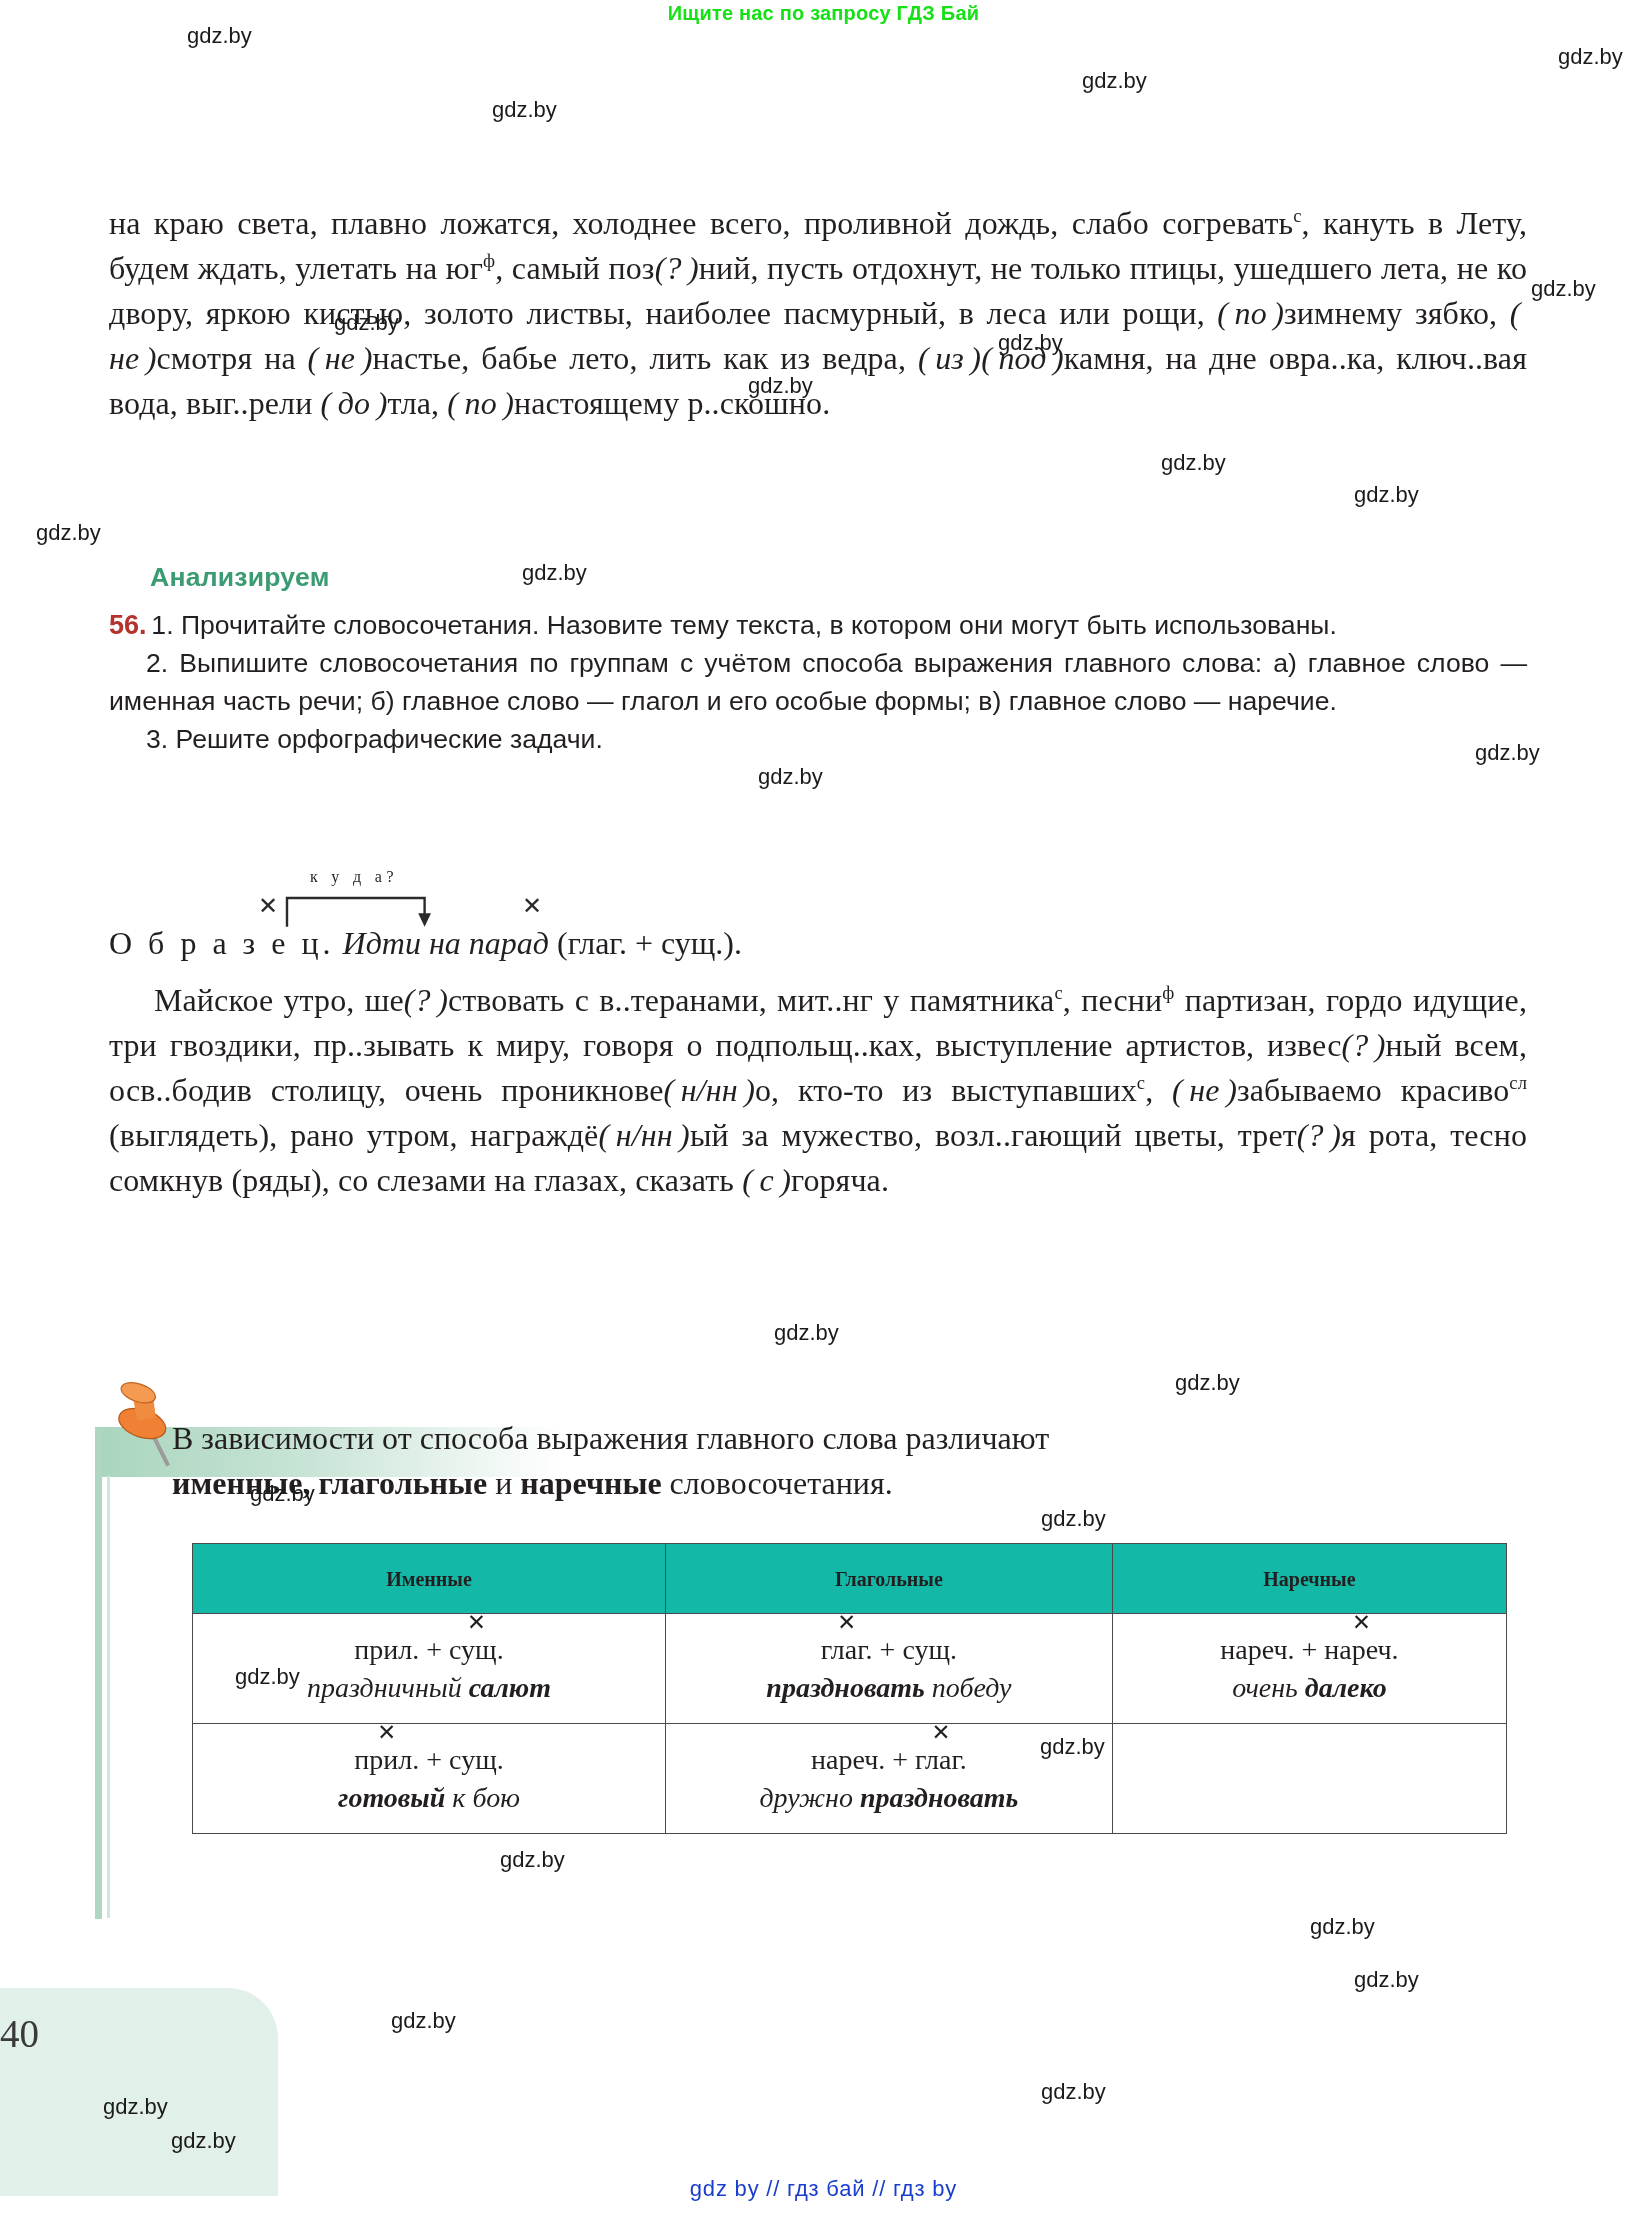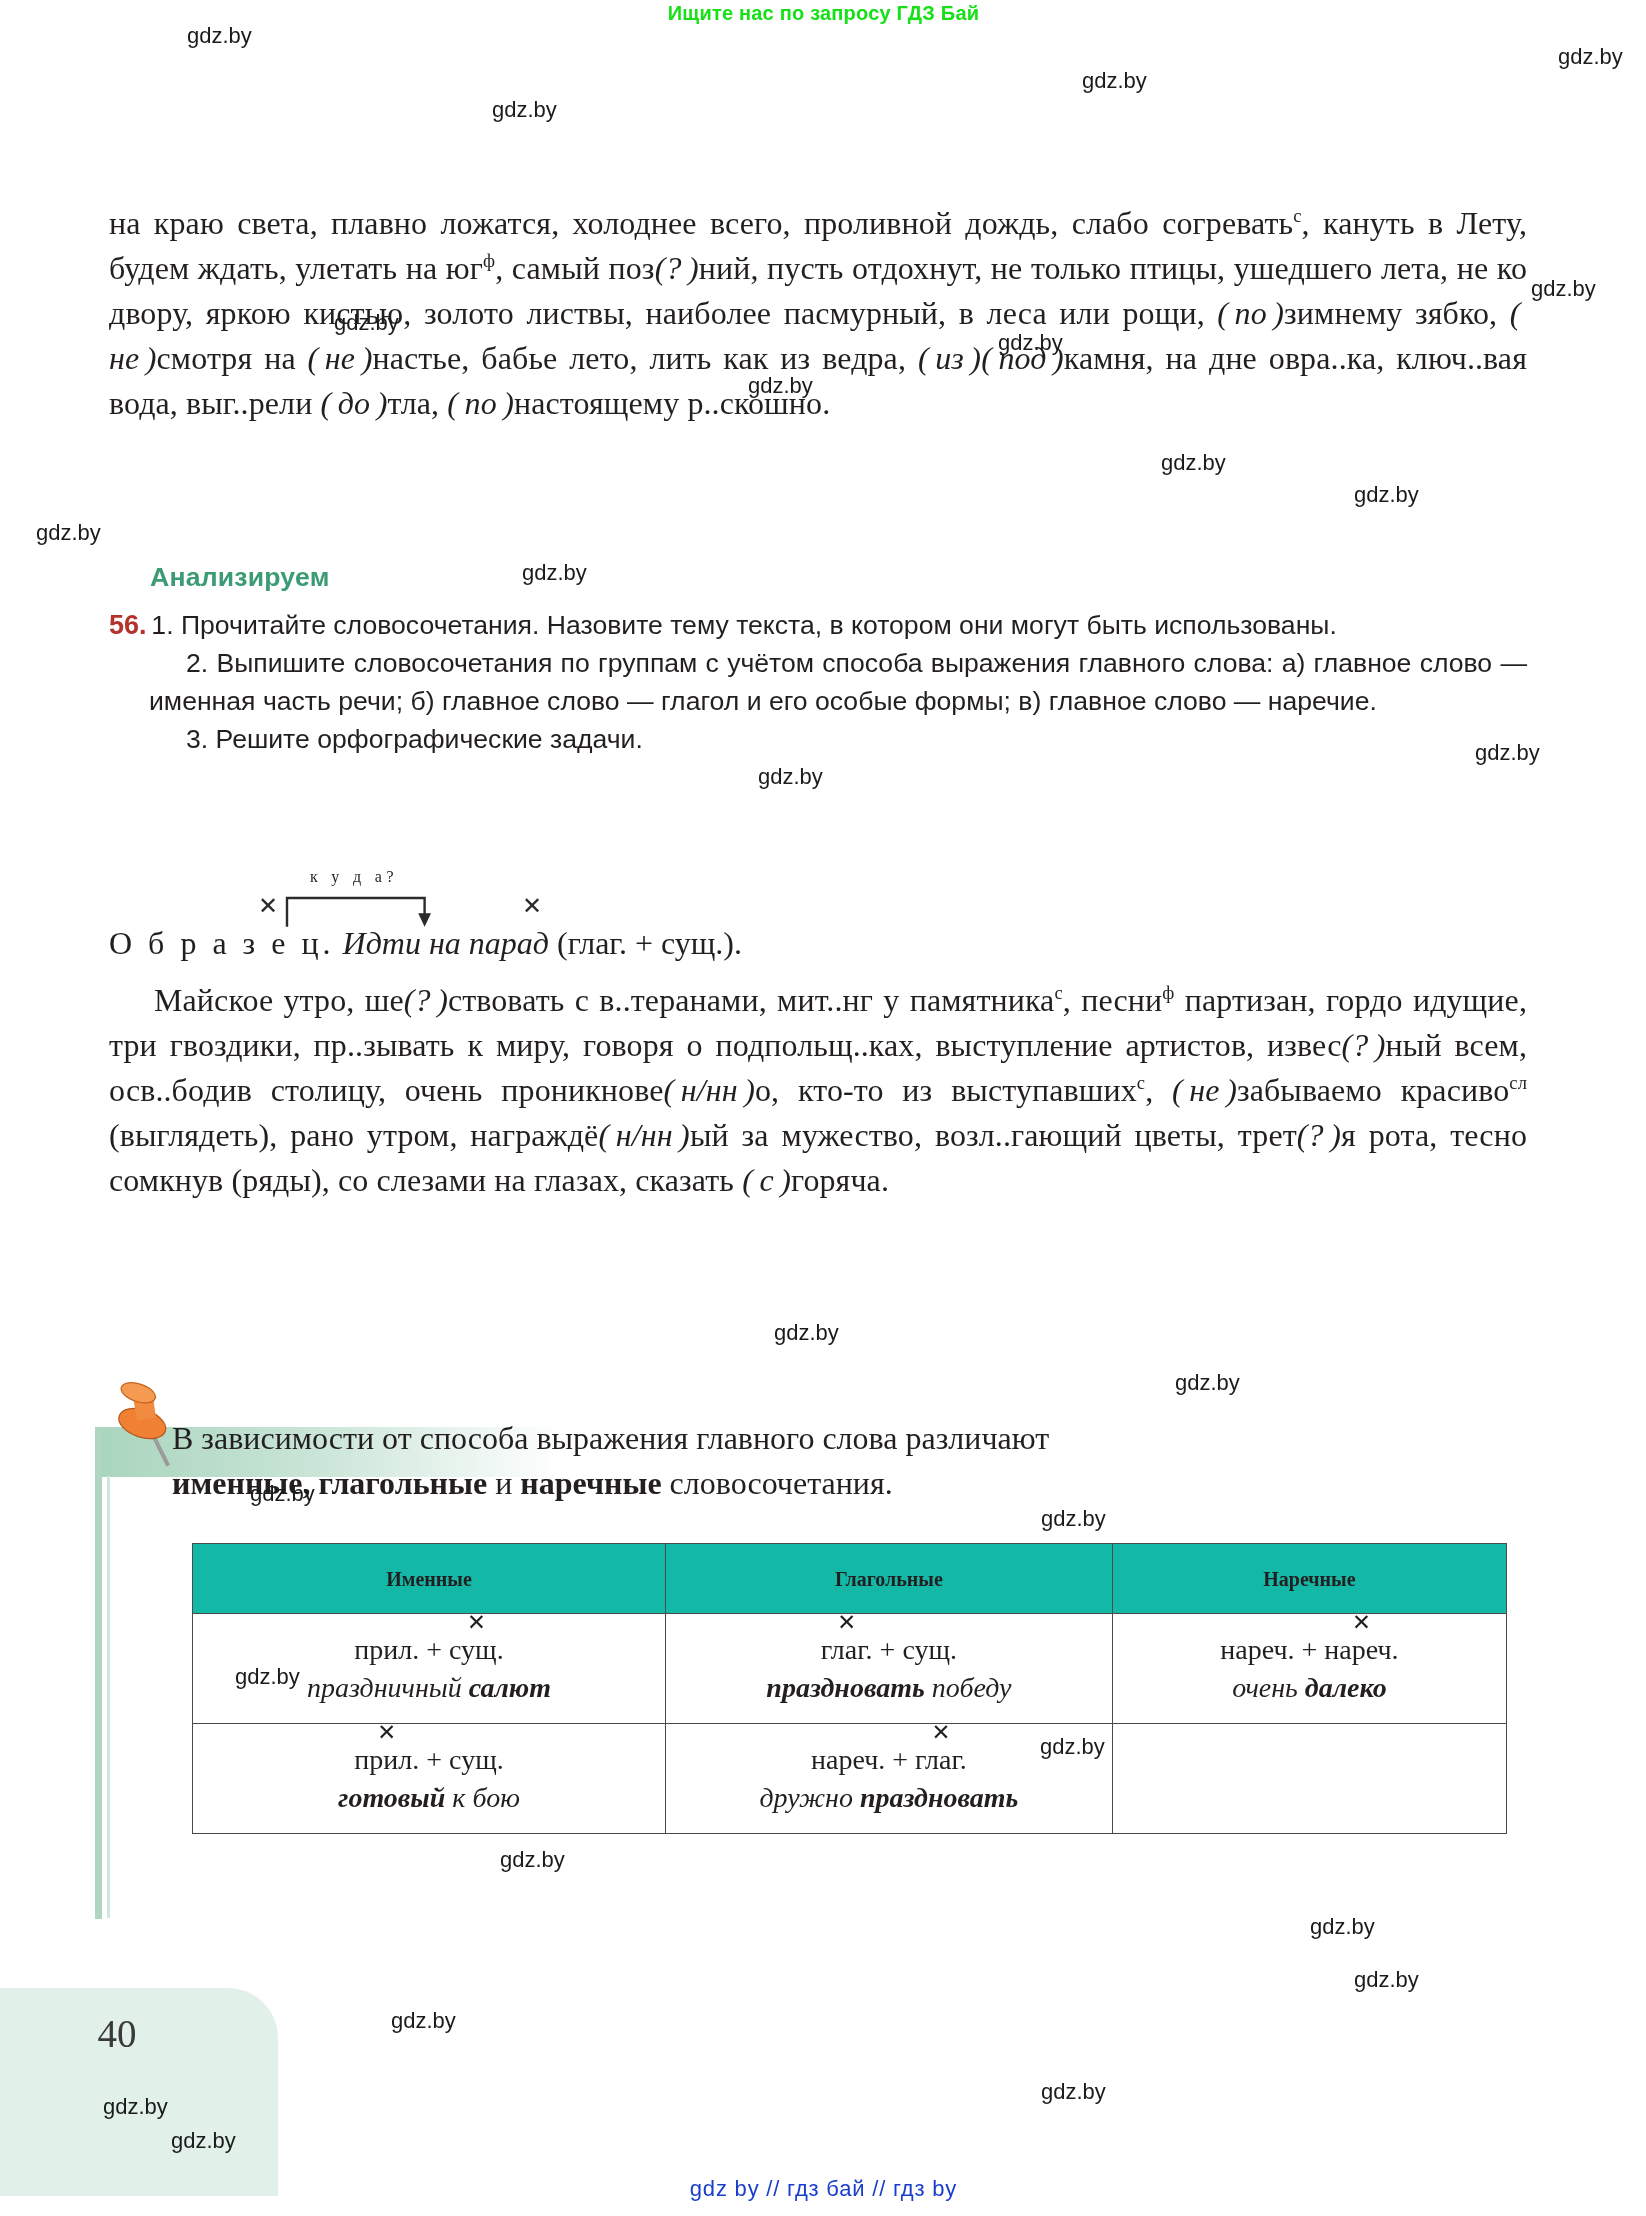--- a/index.html
+++ b/index.html
@@ -73,21 +73,21 @@
     text-align:justify;
     text-justify:inter-word;
   }
   .exnum{
     color:#b4332c;
     font-weight:bold;
     font-size:27px;
     margin-right:4.8px;
   }
   .exer p{margin:0;}
-  .exer p.i{text-indent:37px;margin-left:40px;}
+  .exer p.i{text-indent:37px;}
 
   
   .obrazec{
     position:absolute;
     left:109px; top:923px; width:1128px;
     font-size:32px; line-height:40px;
   }
   .obr-label{letter-spacing:4px;}
 
   .diag{
@@ -183,21 +183,21 @@
     position:absolute;
     left:0; top:1988px;
     width:278px; height:208px;
     background:#e1f0e8;
     border-top-right-radius:50px;
   }
   .pagenum{
     position:absolute;
     left:0; top:2011px;
     width:234px;
-    text-align:center;
+    text-align:left;
     font-size:39px;
     color:#3a3a3a;
   }
 
   
   .footer{
     position:absolute;
     left:0; top:2176px; width:1647px;
     text-align:center;
     font-family:"Liberation Sans", sans-serif;

